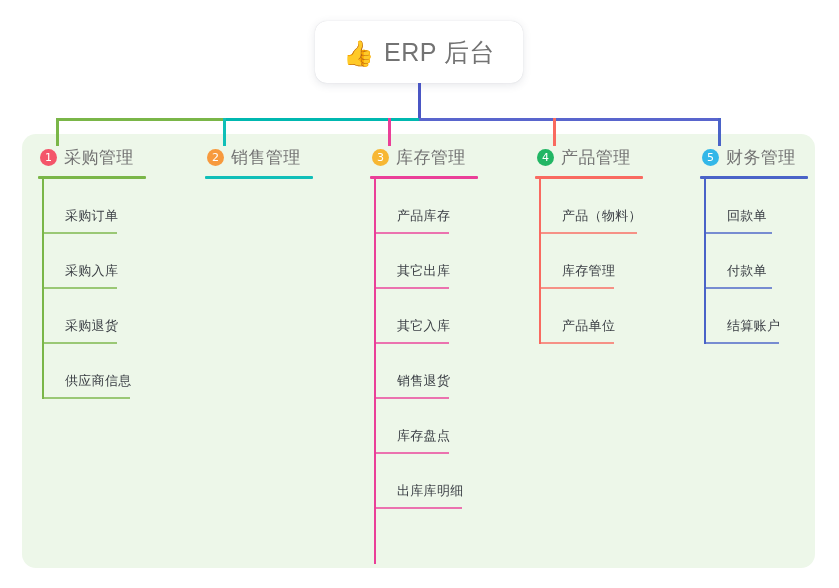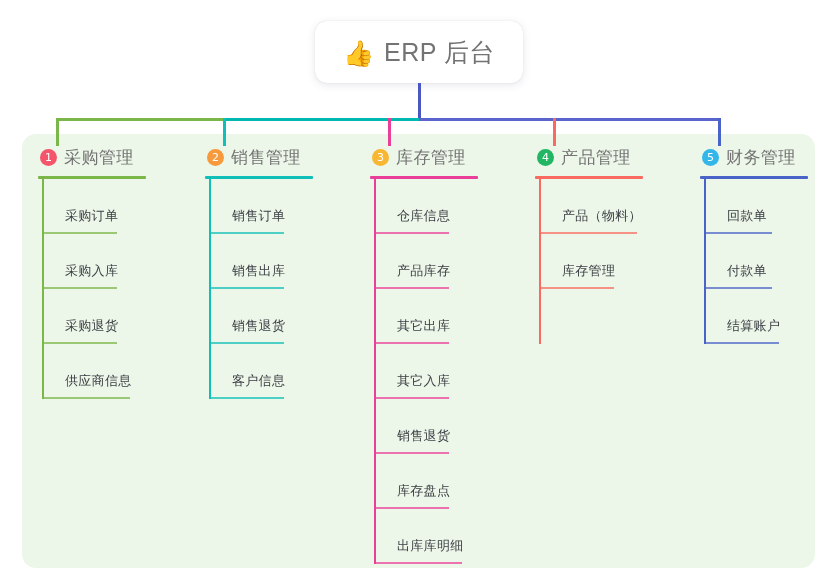--- a/index.html
+++ b/index.html
@@ -190,53 +190,30 @@
             <div class="child-rule" style="width: 88px; background: rgb(122, 182, 72); opacity: 0.72;"></div>
           </div>
         </div>
       </div>
       <div class="branch" style="left: 205px;">
         <div class="branch-head">
           <span class="badge" style="background: rgb(247, 154, 62);">2</span>
           <span class="branch-title">销售管理</span>
         </div>
         <div class="branch-rule" style="width: 108px; background: rgb(16, 191, 184);"></div>
-        <div class="children">
-          <div class="spine" style="background: rgb(16, 191, 184); height: 220px;"></div>
-          <div class="child">
-            <div class="child-label">销售订单</div>
-            <div class="child-rule" style="width: 75px; background: rgb(16, 191, 184); opacity: 0.72;"></div>
-          </div>
-          <div class="child">
-            <div class="child-label">销售出库</div>
-            <div class="child-rule" style="width: 75px; background: rgb(16, 191, 184); opacity: 0.72;"></div>
-          </div>
-          <div class="child">
-            <div class="child-label">销售退货</div>
-            <div class="child-rule" style="width: 75px; background: rgb(16, 191, 184); opacity: 0.72;"></div>
-          </div>
-          <div class="child">
-            <div class="child-label">客户信息</div>
-            <div class="child-rule" style="width: 75px; background: rgb(16, 191, 184); opacity: 0.72;"></div>
-          </div>
-        </div>
       </div>
       <div class="branch" style="left: 370px;">
         <div class="branch-head">
           <span class="badge" style="background: rgb(247, 183, 51);">3</span>
           <span class="branch-title">库存管理</span>
         </div>
         <div class="branch-rule" style="width: 108px; background: rgb(234, 63, 152);"></div>
         <div class="children">
           <div class="spine" style="background: rgb(234, 63, 152); height: 385px;"></div>
           <div class="child">
-            <div class="child-label">仓库信息</div>
-            <div class="child-rule" style="width: 75px; background: rgb(234, 63, 152); opacity: 0.72;"></div>
-          </div>
-          <div class="child">
             <div class="child-label">产品库存</div>
             <div class="child-rule" style="width: 75px; background: rgb(234, 63, 152); opacity: 0.72;"></div>
           </div>
           <div class="child">
             <div class="child-label">其它出库</div>
             <div class="child-rule" style="width: 75px; background: rgb(234, 63, 152); opacity: 0.72;"></div>
           </div>
           <div class="child">
             <div class="child-label">其它入库</div>
             <div class="child-rule" style="width: 75px; background: rgb(234, 63, 152); opacity: 0.72;"></div>
@@ -264,20 +241,24 @@
         <div class="children">
           <div class="spine" style="background: rgb(249, 106, 96); height: 165px;"></div>
           <div class="child">
             <div class="child-label">产品（物料）</div>
             <div class="child-rule" style="width: 98px; background: rgb(249, 106, 96); opacity: 0.72;"></div>
           </div>
           <div class="child">
             <div class="child-label">库存管理</div>
             <div class="child-rule" style="width: 75px; background: rgb(249, 106, 96); opacity: 0.72;"></div>
           </div>
+          <div class="child">
+            <div class="child-label">产品单位</div>
+            <div class="child-rule" style="width: 75px; background: rgb(249, 106, 96); opacity: 0.72;"></div>
+          </div>
         </div>
       </div>
       <div class="branch" style="left: 700px;">
         <div class="branch-head">
           <span class="badge" style="background: rgb(51, 183, 232);">5</span>
           <span class="branch-title">财务管理</span>
         </div>
         <div class="branch-rule" style="width: 108px; background: rgb(74, 99, 200);"></div>
         <div class="children">
           <div class="spine" style="background: rgb(74, 99, 200); height: 165px;"></div>

